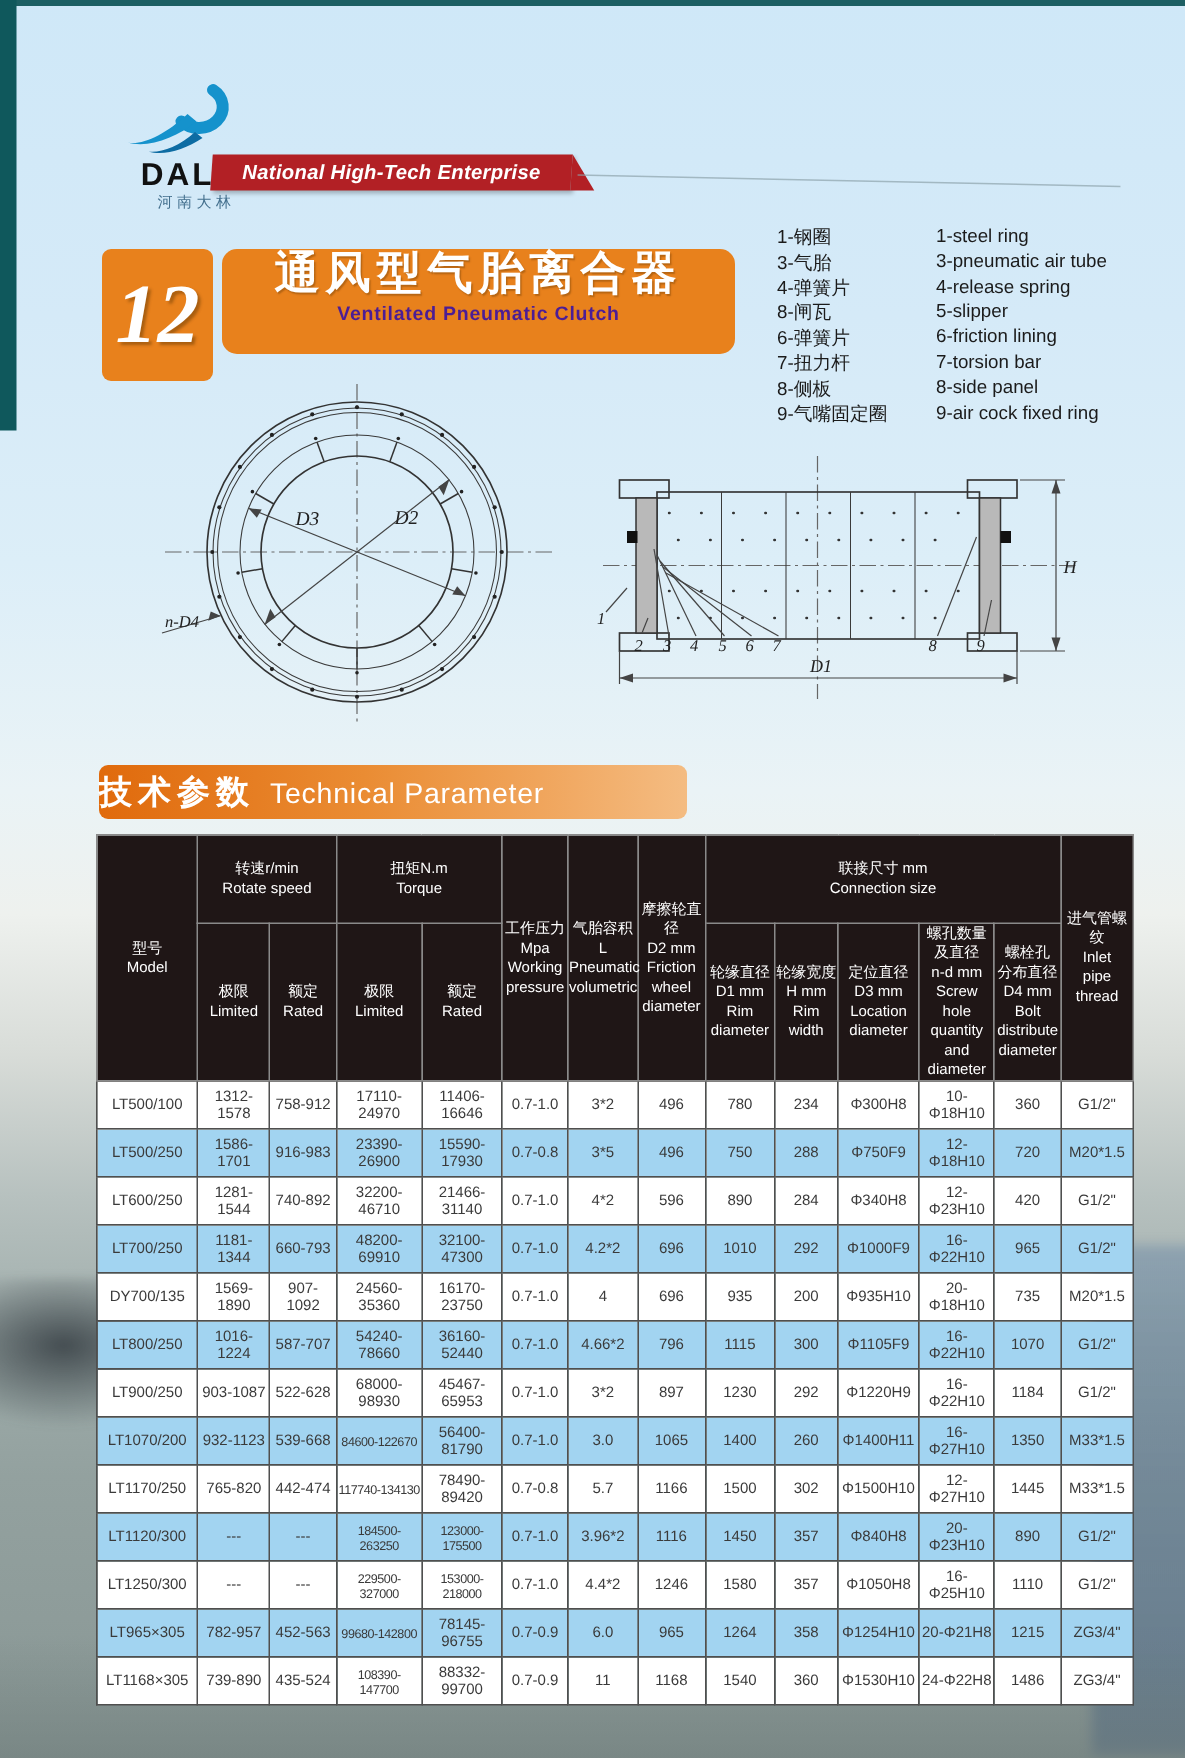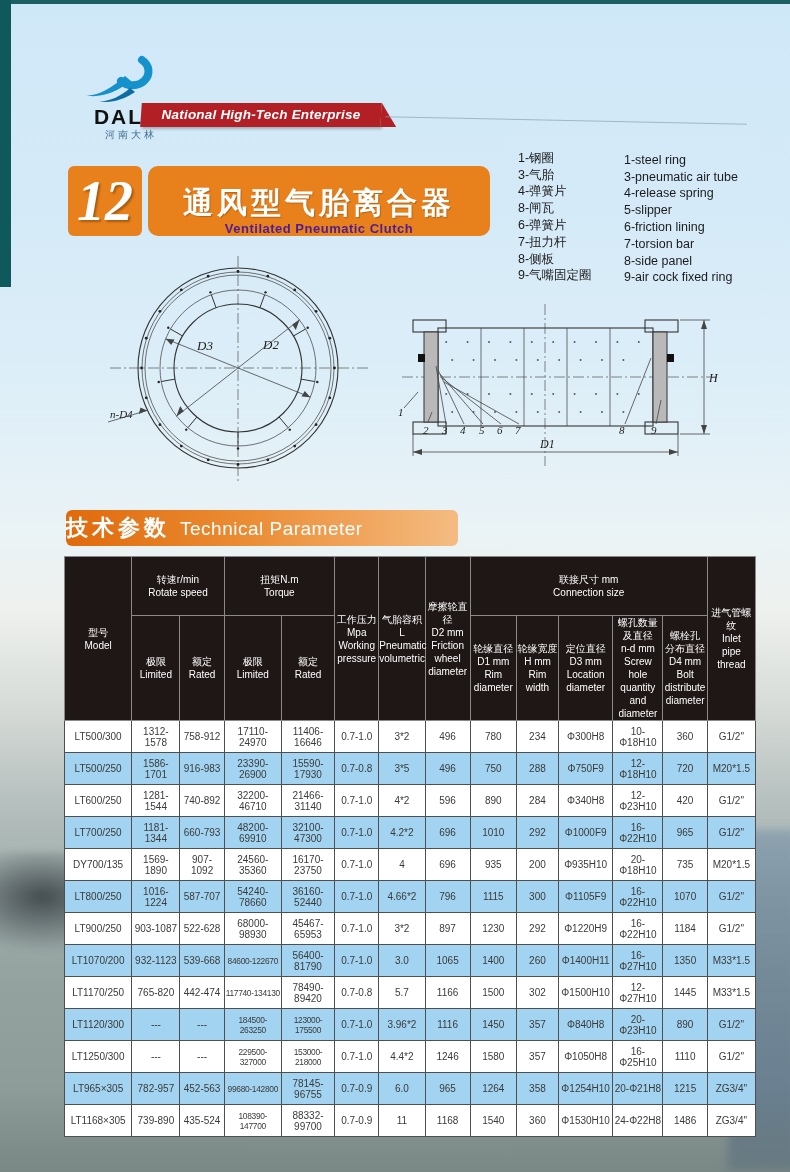--- a/index.html
+++ b/index.html
@@ -25,32 +25,32 @@
     font-family:"Liberation Serif",serif;font-weight:bold;font-size:17px;color:#c01e22;letter-spacing:2px;}
   .ribbon{position:absolute;left:141px;top:103px;width:240px;height:24px;background:#b22025;
     transform:skewX(-4deg);box-shadow:2px 2px 3px rgba(0,0,0,.25);}
   .ribbon::after{content:"";position:absolute;right:-16px;top:0;border-style:solid;
     border-width:24px 0 0 16px;border-color:transparent transparent transparent #b22025;}
   .ribbon span{display:block;transform:skewX(4deg);color:#fff;font-weight:bold;font-style:italic;
     font-size:13.5px;text-align:center;line-height:24px;letter-spacing:.2px;}
   .decor-line{position:absolute;left:385px;top:120px;width:362px;height:1px;background:#8da3ab;
     transform:rotate(1.2deg);opacity:.7;}
   
-  .num-badge{position:absolute;left:68px;top:166px;width:74px;height:70px;background:#e8811c;border-radius:6px;
+  .num-badge{position:absolute;left:68px;top:166px;width:74px;height:88px;background:#e8811c;border-radius:6px;
     display:flex;align-items:center;justify-content:center;}
   .num-badge span{font-family:"Liberation Serif",serif;font-style:italic;font-weight:bold;font-size:56px;color:#fff;
     text-shadow:2px 2px 2px rgba(90,50,0,.45);line-height:1;}
   .title-box{position:absolute;left:148px;top:166px;width:342px;height:70px;background:#e8811c;border-radius:10px;
-    display:flex;flex-direction:column;align-items:center;justify-content:flex-end;}
+    display:flex;flex-direction:column;align-items:center;justify-content:flex-start;}
   .title-cn{font-size:30px;font-weight:bold;color:#fff;letter-spacing:4px;line-height:1.1;
     text-shadow:1px 1px 1px rgba(90,50,0,.35);}
   .title-en{font-size:13px;font-weight:bold;color:#4c1d95;letter-spacing:.5px;margin-top:2px;}
   
   .parts{position:absolute;left:518px;top:150px;width:265px;}
-  .parts .row{display:flex;height:16.8px;align-items:flex-end;}
+  .parts .row{display:flex;height:16.8px;align-items:flex-start;}
   .parts .cn{width:106px;font-size:12.5px;color:#1b1b1b;}
   .parts .en{font-size:12.5px;color:#1b1b1b;}
   
   .front-draw{position:absolute;left:100px;top:250px;}
   .side-draw{position:absolute;left:388px;top:296px;}
   svg .thin{stroke:#3a3a3a;stroke-width:.7;fill:none;}
   svg .med{stroke:#333;stroke-width:1.1;fill:none;}
   svg .dim{stroke:#444;stroke-width:.8;fill:none;}
   svg .cl{stroke:#666;stroke-width:.8;fill:none;stroke-dasharray:11 3 2 3;}
   svg text{font-family:"Liberation Serif",serif;font-style:italic;fill:#222;}
@@ -349,21 +349,21 @@
 diameter</th>
           <th>螺栓孔
 分布直径
 D4 mm
 Bolt distribute
 diameter</th>
         </tr>
       </thead>
       <tbody id="spec-body">
           <tr>
-            <td>LT500/300</td>
+            <td>LT500/100</td>
             <td>1312-1578</td>
             <td>758-912</td>
             <td>17110-24970</td>
             <td>11406-16646</td>
             <td>0.7-1.0</td>
             <td>3*2</td>
             <td>496</td>
             <td>780</td>
             <td>234</td>
             <td>Φ300H8</td>

